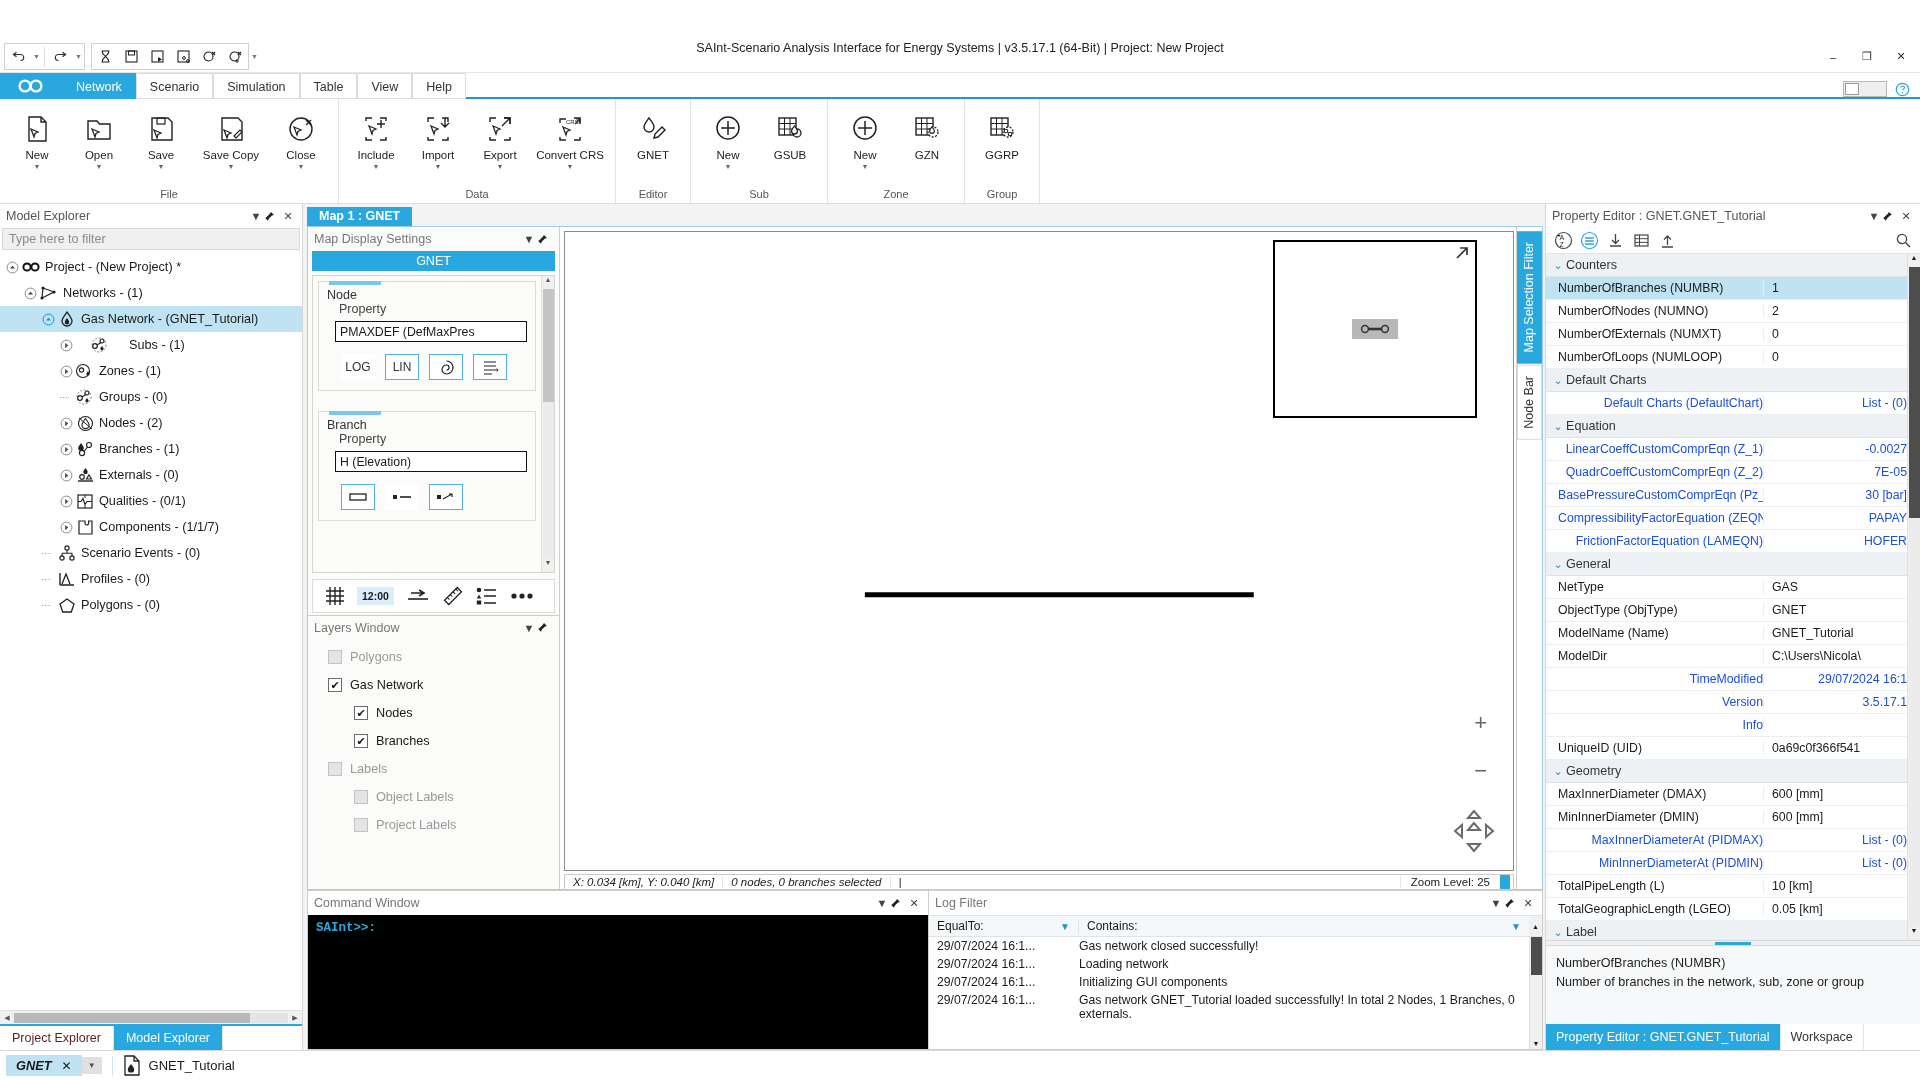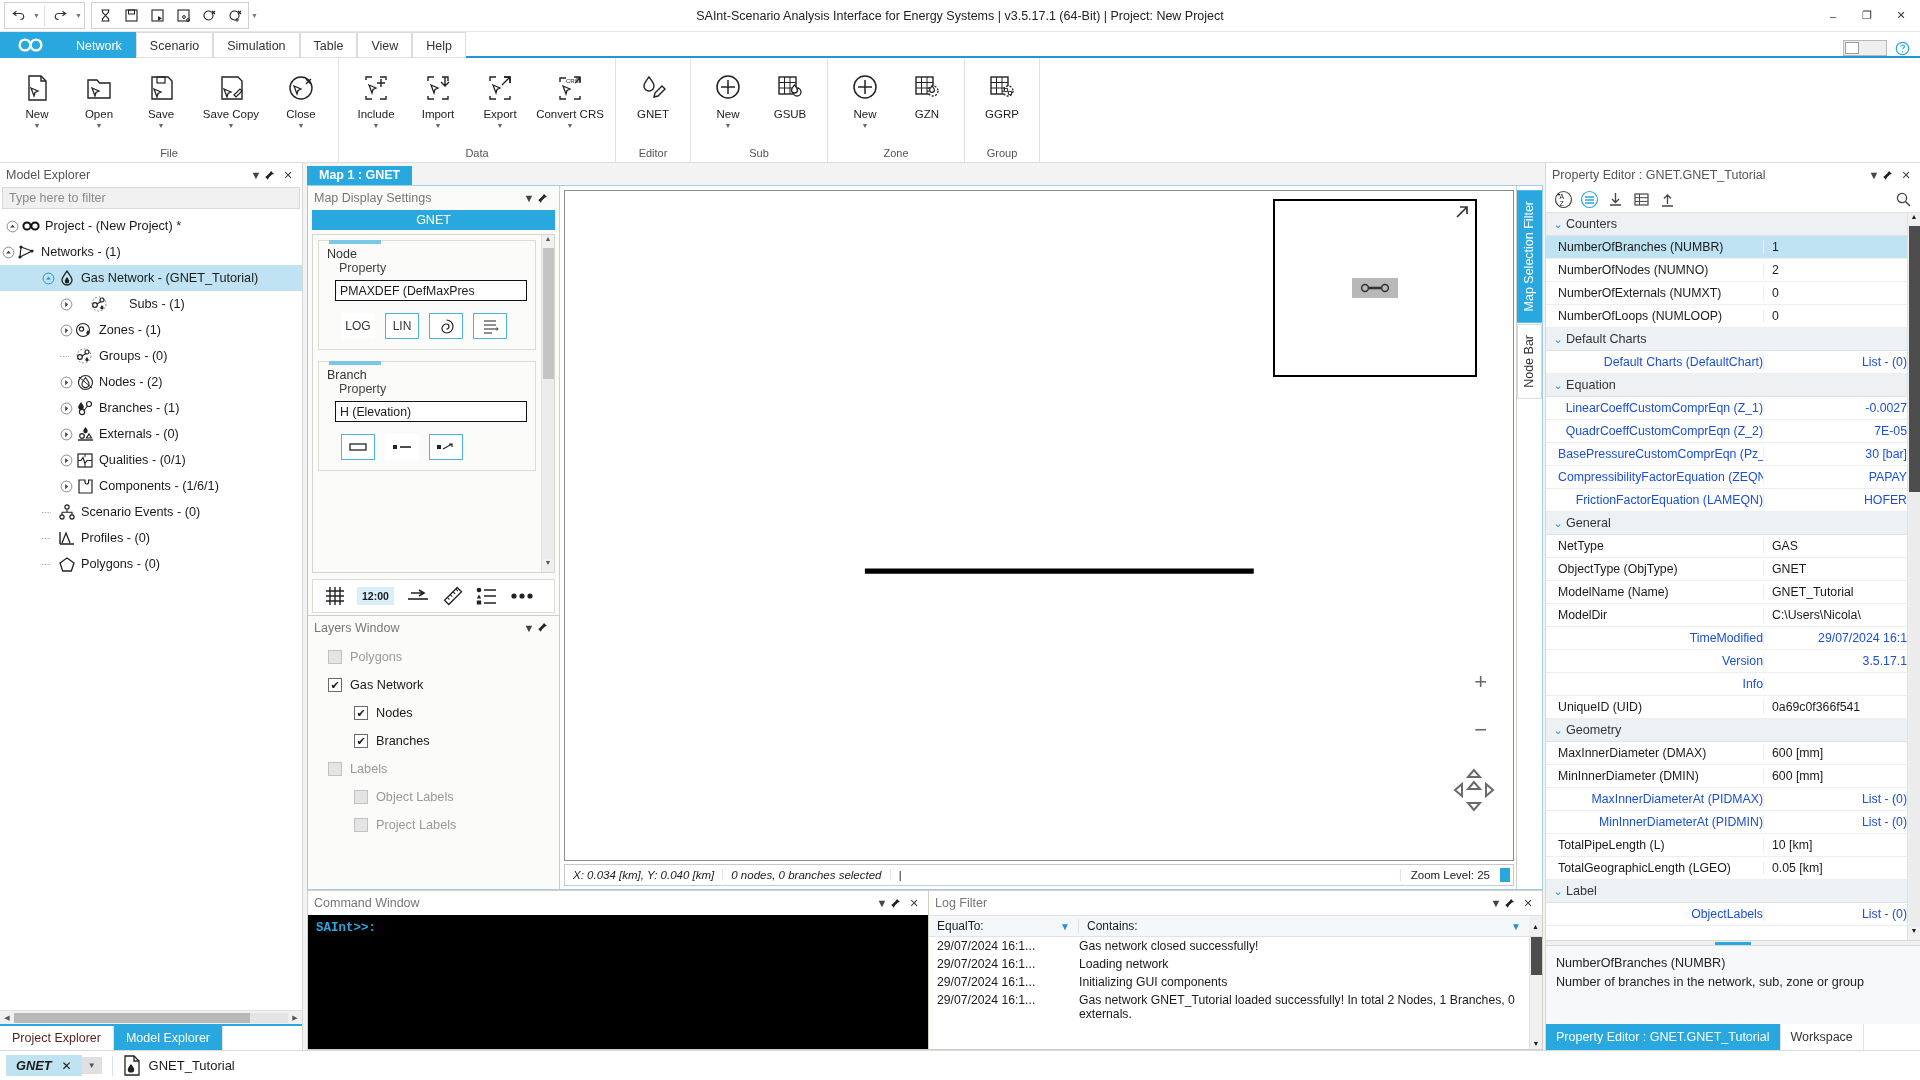--- a/index.html
+++ b/index.html
@@ -7,21 +7,21 @@
   body {
     width:1920px; height:1080px; overflow:hidden;
     font-family:"Liberation Sans", sans-serif;
     font-size:12.5px; color:#1a1a1a; background:#ffffff;
     -webkit-font-smoothing:antialiased;
   }
   .app { width:1920px; height:1080px; display:flex; flex-direction:column; position:relative; }
 
   
   .titlebar { height:32px; background:#ffffff; border-bottom:1px solid #e6e6e6;
-              display:flex; align-items:center; position:relative; flex:0 0 32px; }
+              display:flex; align-items:flex-start; position:relative; flex:0 0 32px;margin-top:41px; }
   .qat { display:flex; align-items:center; height:100%; padding-left:4px; gap:0px; }
   .qat-btn { width:26px; height:26px; display:flex; align-items:center; justify-content:center;
              border:1px solid transparent; }
   .qat-grp { display:flex; align-items:center; border:1px solid #d0d0d0; height:27px; }
   .qat-sep { width:1px; height:20px; background:#ddd; margin:0 2px; }
   .qat-caret { font-size:7px; color:#777; width:11px; text-align:center; }
   .win-title { position:absolute; left:0; right:0; text-align:center; font-size:12.5px; color:#222;
                pointer-events:none; }
   .win-ctl { margin-left:auto; display:flex; height:100%; align-items:center; padding-right:2px; }
   .win-ctl div { width:34px; height:30px; display:flex; align-items:center; justify-content:center;
@@ -94,21 +94,21 @@
   .doc-tab { background:#29a8e0; color:#fff; font-size:12.5px; padding:2px 12px 3px; font-weight:bold; }
   .map-outer { flex:1; display:flex; min-height:0; border:1px solid #9fcfe8; margin:0 2px 0 4px;
                background:#fff; }
   .mds-col { width:252px; display:flex; flex-direction:column; border-right:1px solid #cfcfc8;
              background:#fbfbf9; }
   .mds-head { height:24px; display:flex; align-items:center; padding:0 6px; color:#777; font-size:12.5px; }
   .gnet-bar { background:#29a8e0; color:#fff; text-align:center; font-size:12.5px; padding:3px 0; margin:0 4px; }
   .mds-body { flex:1; overflow:hidden; padding:4px; position:relative; }
   .mds-scroll-frame { border:1px solid #d6d6d0; height:100%; display:flex; }
   .mds-inner { flex:1; padding:5px; overflow:hidden; }
-  .card { border:1px solid #dcdcd6; margin-bottom:11px; padding:6px 8px 10px; position:relative; }
+  .card { border:1px solid #dcdcd6; margin-bottom:20px; padding:6px 8px 10px; position:relative; }
   .card-accent { position:absolute; left:10px; top:-1px; width:52px; height:4px; background:#79c8ea; }
   .card-t1 { font-size:12.5px; color:#333; }
   .card-t2 { font-size:12.5px; color:#444; padding-left:12px; }
   .sel-combo { height:21px; border:1px solid #111; background:#fff; display:flex; align-items:center;
                padding:0 4px; font-size:12.3px; margin-top:5px; width:100%; }
   .btn-row { display:flex; align-items:center; gap:10px; margin-top:12px; padding-left:14px; }
   .lbtn { min-width:34px; height:26px; border:1px solid #4eb3e0; display:flex; align-items:center;
           justify-content:center; font-size:12px; color:#333; background:#fff; }
   .lbtn.plain { border-color:transparent; }
   .vscroll { width:13px; background:#f0f0f0; border-left:1px solid #e0e0e0; display:flex;
@@ -532,21 +532,21 @@
               </svg>
             </span>
             <span class="tico">
               <svg width="18" height="12" viewBox="0 0 18 12">
                 <circle cx="5" cy="6" r="3.6" fill="none" stroke="#111" stroke-width="2"></circle>
                 <circle cx="13" cy="6" r="3.6" fill="none" stroke="#111" stroke-width="2"></circle>
               </svg>
             </span>
             <span class="tlbl">Project - (New Project) *</span>
           </div>
-          <div class="tnode" style="">
+          <div class="tnode" style="padding-left: 22px;">
             <span class="texp">
               <svg width="13" height="13" viewBox="0 0 13 13">
                 <circle cx="6.5" cy="6.5" r="5.4" fill="none" stroke="#8a8a8a" stroke-width="1"></circle>
                 <path d="M4 7.6l2.5-2.8L9 7.6z" fill="#444"></path>
               </svg>
             </span>
             <span class="tico">
               <svg width="18" height="16" viewBox="0 0 18 16">
                 <path d="M2 13L3 3l11 4z" fill="none" stroke="#222" stroke-width="1.2"></path>
                 <circle cx="3" cy="3" r="1.6" fill="#222"></circle>
@@ -693,21 +693,21 @@
               <svg width="13" height="13" viewBox="0 0 13 13">
                 <circle cx="6.5" cy="6.5" r="5.4" fill="none" stroke="#8a8a8a" stroke-width="1"></circle>
                 <path d="M5.2 4l3 2.6-3 2.6z" fill="#444"></path>
               </svg>
             </span>
             <span class="tico">
               <svg width="18" height="17" viewBox="0 0 18 17">
                 <path d="M3 2h6v2.2a1.8 1.8 0 0 0 3.6 0V2H16v13H3z" fill="none" stroke="#222" stroke-width="1.2"></path>
               </svg>
             </span>
-            <span class="tlbl">Components - (1/6/1)</span>
+            <span class="tlbl">Components - (1/1/7)</span>
           </div>
           <div class="tnode" style="padding-left: 40px;">
             <span class="texp">
               <svg width="13" height="13" viewBox="0 0 13 13">
                 <path d="M0 6.5h9" stroke="#aaa" stroke-width="1" stroke-dasharray="1.4 1.4"></path>
               </svg>
             </span>
             <span class="tico">
               <svg width="18" height="16" viewBox="0 0 18 16">
                 <circle cx="9" cy="3" r="2.1" fill="none" stroke="#222" stroke-width="1.2"></circle>

